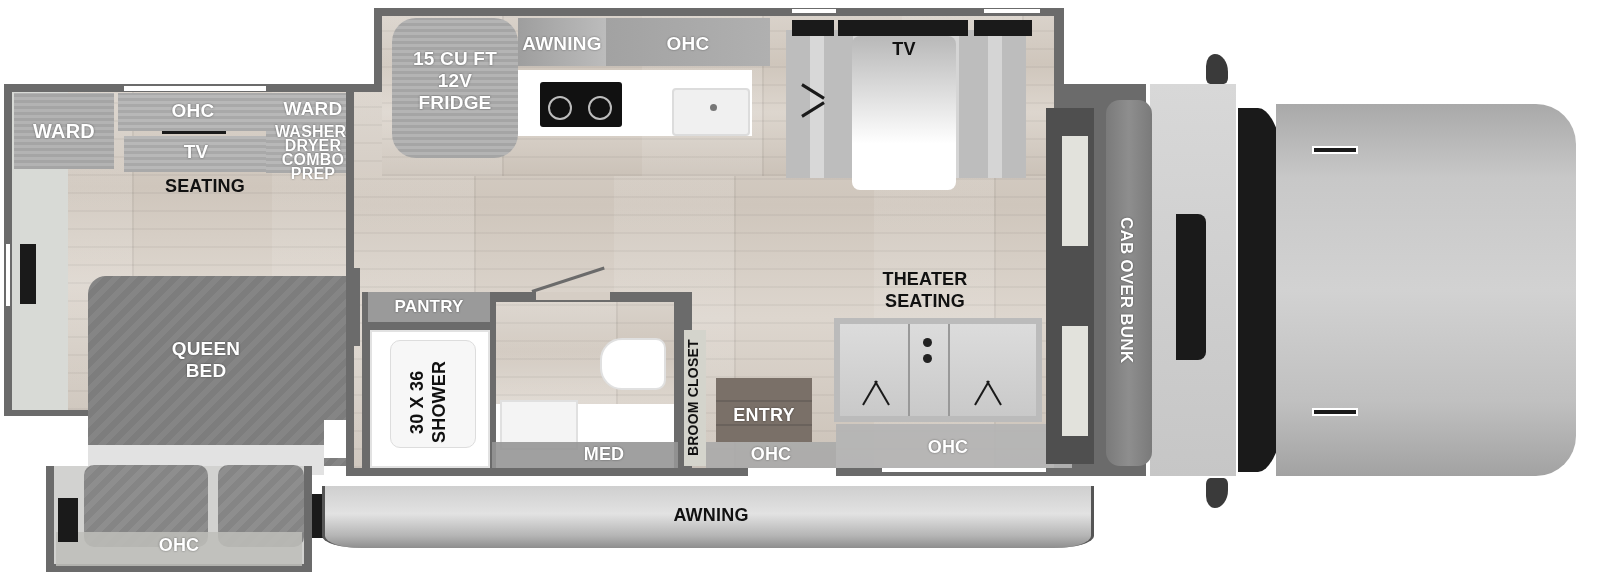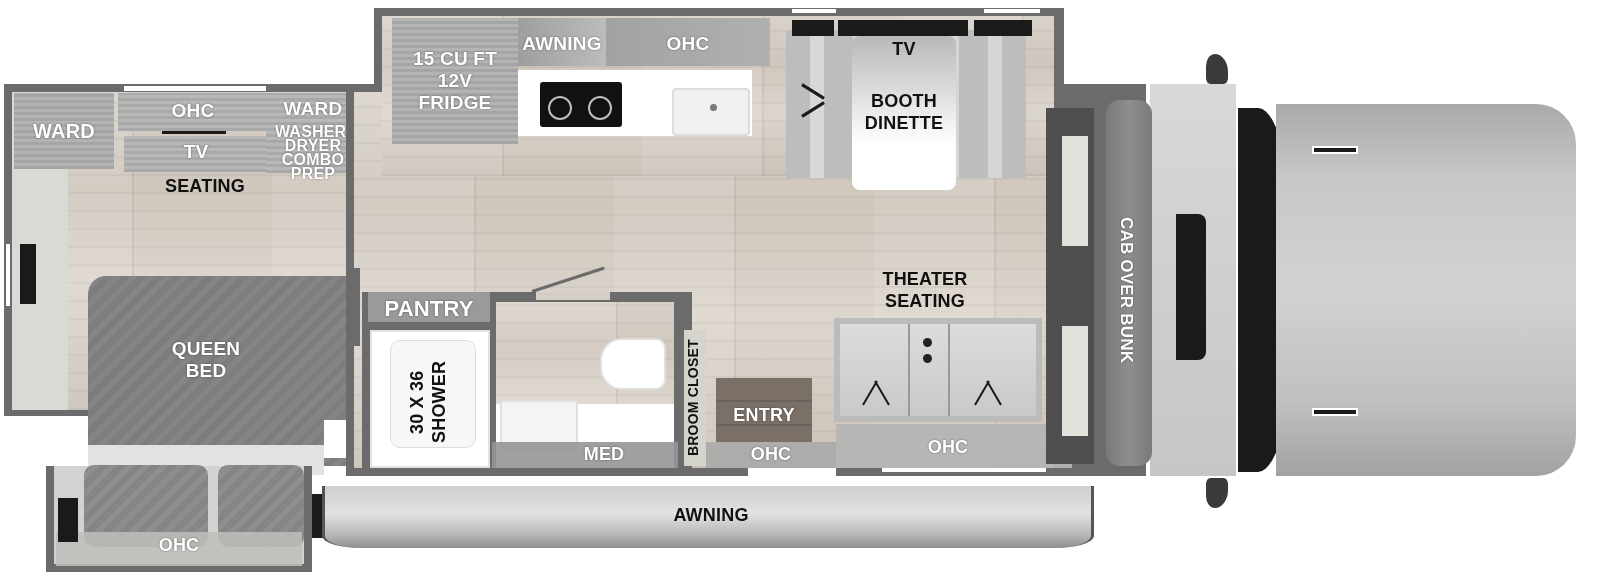--- a/index.html
+++ b/index.html
@@ -69,21 +69,21 @@
   <div class="abs lbl lbl-w" style="left:0;top:4px;width:246px;font-size:18px;">OHC</div>
 </div>
 <div class="abs dark" style="left:58px;top:498px;width:20px;height:44px;"></div>
 <div class="abs dark" style="left:312px;top:494px;width:12px;height:44px;"></div>
 
 <div class="abs wall" style="left:374px;top:8px;width:690px;height:170px;"></div>
 <div class="abs wall" style="left:346px;top:84px;width:800px;height:392px;"></div>
 <div class="abs floor" style="left:354px;top:92px;width:700px;height:376px;"></div>
 <div class="abs floor" style="left:382px;top:16px;width:672px;height:160px;"></div>
 
-<div class="abs" style="left:392px;top:18px;width:126px;height:126px;background:repeating-linear-gradient(0deg,#a5a5a5 0 3px,#b4b4b4 3px 6px);">
+<div class="abs" style="left:392px;top:18px;width:126px;height:140px;background:repeating-linear-gradient(0deg,#a5a5a5 0 3px,#b4b4b4 3px 6px);border-radius:24px;">
   <div class="abs lbl lbl-w" style="left:0;top:30px;width:126px;font-size:19px;white-space:pre-line;line-height:22px;">15 CU FT
 12V
 FRIDGE</div>
 </div>
 
 <div class="abs" style="left:518px;top:18px;width:88px;height:48px;background:linear-gradient(90deg,#9e9e9e,#bcbcbc);">
   <div class="abs lbl lbl-w" style="left:0;top:16px;width:88px;font-size:19px;">AWNING</div>
 </div>
 <div class="abs" style="left:606px;top:18px;width:164px;height:48px;background:linear-gradient(90deg,#a2a2a2,#b0b0b0);">
   <div class="abs lbl lbl-w" style="left:0;top:16px;width:164px;font-size:19px;">OHC</div>
@@ -99,30 +99,28 @@
 </div>
 
 <div class="abs" style="left:786px;top:30px;width:240px;height:148px;background:linear-gradient(90deg,#bdbdbd 0 10%,#d8d8d8 10% 16%,#bdbdbd 16% 28%,#d5d5d5 28% 72%,#bdbdbd 72% 84%,#d5d5d5 84% 90%,#bdbdbd 90%);"></div>
 <div class="abs dark" style="left:792px;top:20px;width:42px;height:16px;"></div>
 <div class="abs dark" style="left:838px;top:20px;width:130px;height:16px;"></div>
 <div class="abs dark" style="left:974px;top:20px;width:58px;height:16px;"></div>
 <div class="abs window" style="left:792px;top:9px;width:44px;height:4px;"></div>
 <div class="abs window" style="left:984px;top:9px;width:56px;height:4px;"></div>
 <div class="abs" style="left:852px;top:36px;width:104px;height:154px;border-radius:8px;background:linear-gradient(180deg,#b8b8b8 0%,#ffffff 70%);">
   <div class="abs lbl lbl-b" style="left:0;top:4px;width:104px;font-size:18px;">TV</div>
-  <div class="abs lbl lbl-b" style="left:-6px;top:54px;width:116px;font-size:18px;white-space:pre-line;line-height:22px;">BOOTH
-DINETTE</div>
 </div>
 <div class="abs dark" style="left:800px;top:90px;width:26px;height:3px;transform:rotate(32deg);"></div>
 <div class="abs dark" style="left:800px;top:108px;width:26px;height:3px;transform:rotate(-32deg);"></div>
 
 <div class="abs wall" style="left:354px;top:268px;width:6px;height:78px;"></div>
 <div class="abs wall" style="left:362px;top:292px;width:330px;height:178px;"></div>
 <div class="abs" style="left:368px;top:292px;width:122px;height:30px;background:#9a9a9a;">
-  <div class="abs lbl lbl-w" style="left:0;top:6px;width:122px;font-size:22px;">PANTRY</div>
+  <div class="abs lbl lbl-w" style="left:0;top:6px;width:122px;font-size:17px;">PANTRY</div>
 </div>
 <div class="abs" style="left:370px;top:330px;width:120px;height:138px;background:#ffffff;border:2px solid #e2e2e2;">
   <div class="abs" style="left:18px;top:8px;width:86px;height:108px;border-radius:10px;background:#f7f7f7;border:1px solid #ddd;"></div>
   <div class="abs lbl lbl-b vert-up" style="left:34px;top:20px;height:100px;font-size:18px;white-space:pre-line;line-height:22px;">30 X 36
 SHOWER</div>
 </div>
 
 <div class="abs floor" style="left:496px;top:302px;width:178px;height:166px;"></div>
 <div class="abs" style="left:532px;top:292px;width:82px;height:10px;background:transparent;"></div>
 <div class="abs" style="left:536px;top:292px;width:74px;height:8px;background:#d6cec5;"></div>

